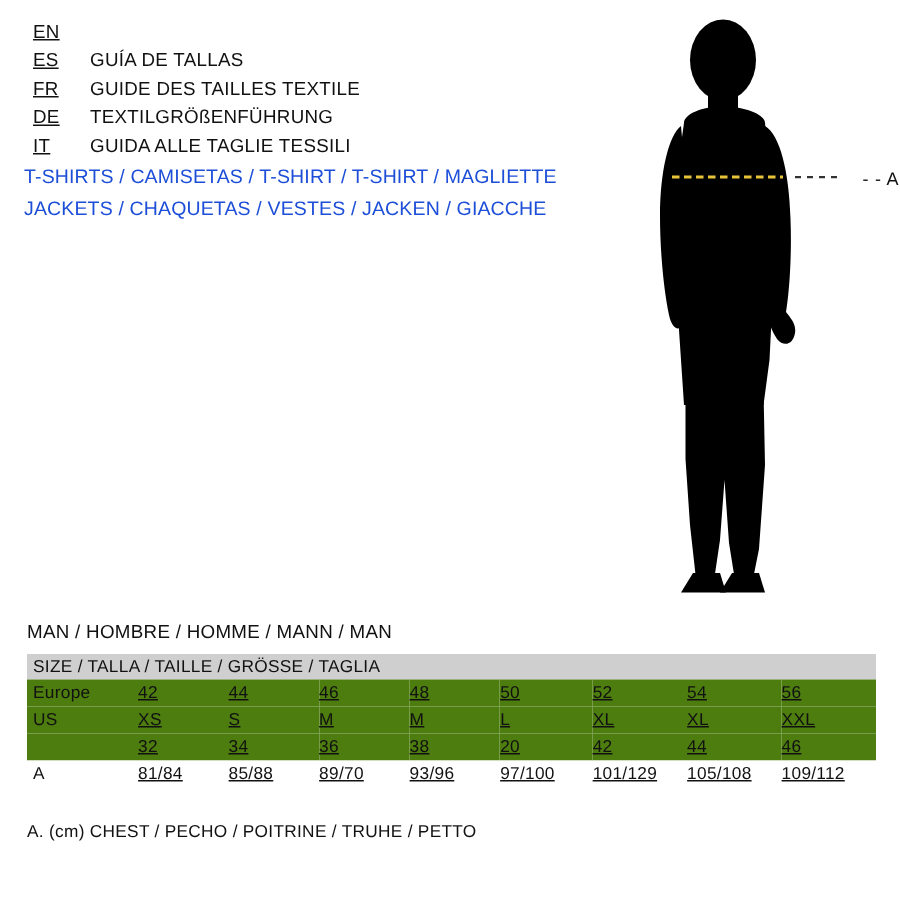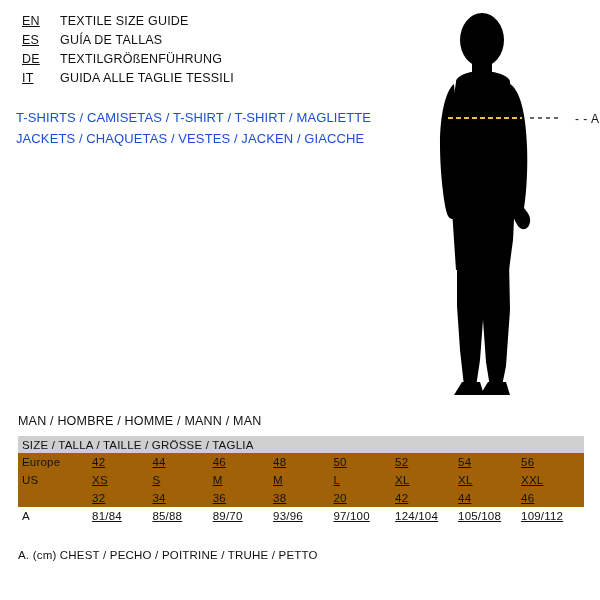--- a/index.html
+++ b/index.html
@@ -109,21 +109,21 @@
   }
   tr.head-row {
     background: #cfcfcf;
   }
   tr.head-row td {
     height: 17px;
     padding-left: 4px;
     font-size: 11.5px;
   }
   tr.band td {
-    background: #a16207;
+    background: #4d7c0f;
   }
   tr.white td {
     background: #ffffff;
   }
   .c-label {
     width: 78px;
     padding-left: 4px !important;
   }
   .c-val {
     width: 68px;
@@ -139,25 +139,28 @@
   }
 </style>
 </head>
 <body>
 
 <div class="page">
 
   <div class="legend">
     <div class="legend-row">
       <span class="legend-code">EN</span>
-      <span class="legend-text">TEXTILE SIZE GUIDE</span>
     </div>
     <div class="legend-row">
       <span class="legend-code">ES</span>
       <span class="legend-text">GUÍA DE TALLAS</span>
+    </div>
+    <div class="legend-row">
+      <span class="legend-code">FR</span>
+      <span class="legend-text">GUIDE DES TAILLES TEXTILE</span>
     </div>
     <div class="legend-row">
       <span class="legend-code">DE</span>
       <span class="legend-text">TEXTILGRÖßENFÜHRUNG</span>
     </div>
     <div class="legend-row">
       <span class="legend-code">IT</span>
       <span class="legend-text">GUIDA ALLE TAGLIE TESSILI</span>
     </div>
   </div>
@@ -272,21 +275,21 @@
           <td class="c-val">46</td>
         </tr>
 
         <tr class="white">
           <td class="c-label">A</td>
           <td class="c-val">81/84</td>
           <td class="c-val">85/88</td>
           <td class="c-val">89/70</td>
           <td class="c-val">93/96</td>
           <td class="c-val">97/100</td>
-          <td class="c-val">124/104</td>
+          <td class="c-val">101/129</td>
           <td class="c-val">105/108</td>
           <td class="c-val">109/112</td>
         </tr>
       </tbody>
     </table>
 
     <div class="footnote">A. (cm) CHEST / PECHO / POITRINE / TRUHE / PETTO</div>
   </div>
 
 </div>

